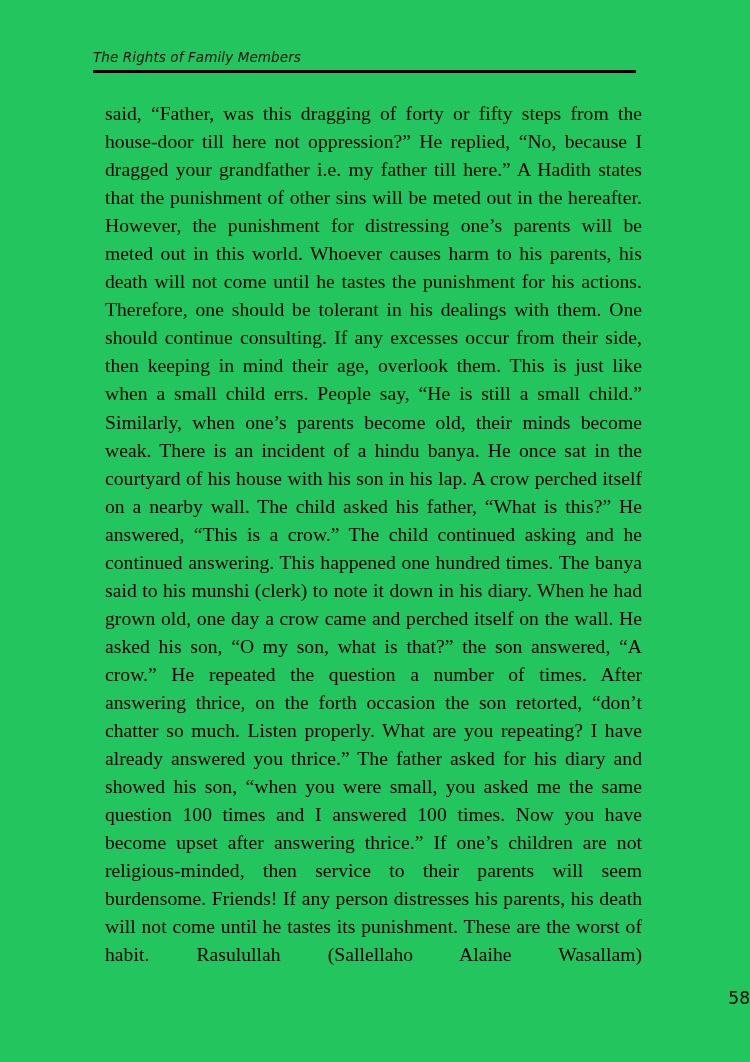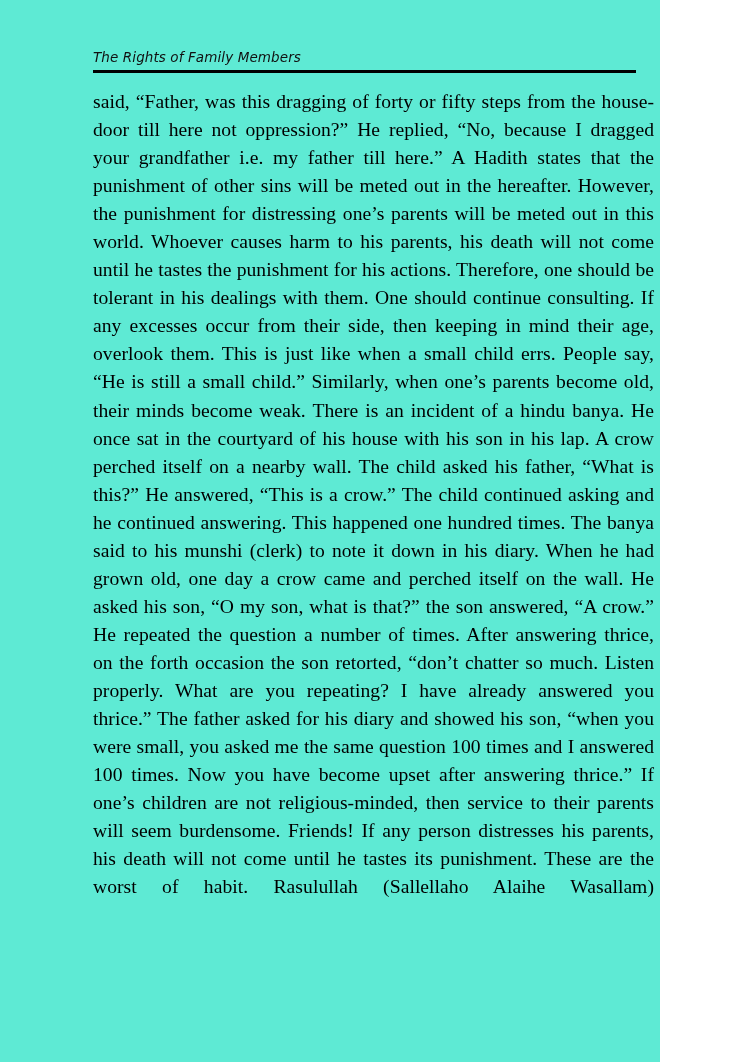--- a/index.html
+++ b/index.html
@@ -7,23 +7,23 @@
     margin: 0;
     padding: 0;
     background: #ffffff;
   }
   body {
     font-family: "Liberation Serif", "DejaVu Serif", serif;
     color: #000000;
   }
   .page {
     position: relative;
-    width: 660px;
+    width: 750px;
     height: 1062px;
-    background: #5eead4;
+    background: #22c55e;
     box-sizing: border-box;
     overflow: hidden;
   }
   .page-header {
     position: absolute;
     left: 93px;
     top: 48px;
     width: 543px;
   }
   .running-head {
@@ -47,21 +47,21 @@
     top: 88px;
     width: 561px;
   }
   .body-text {
     font-family: "Liberation Serif", "DejaVu Serif", serif;
     font-size: 19.6px;
     line-height: 28.05px;
     text-align: justify;
     text-justify: inter-word;
     color: #000000;
-    margin: 0;
+    margin: 12px;
     letter-spacing: 0.05px;
     word-spacing: 0.2px;
   }
   .body-text.last-line-justify {
     text-align-last: justify;
   }
   .folio {
     position: absolute;
     left: 0;
     top: 988px;

